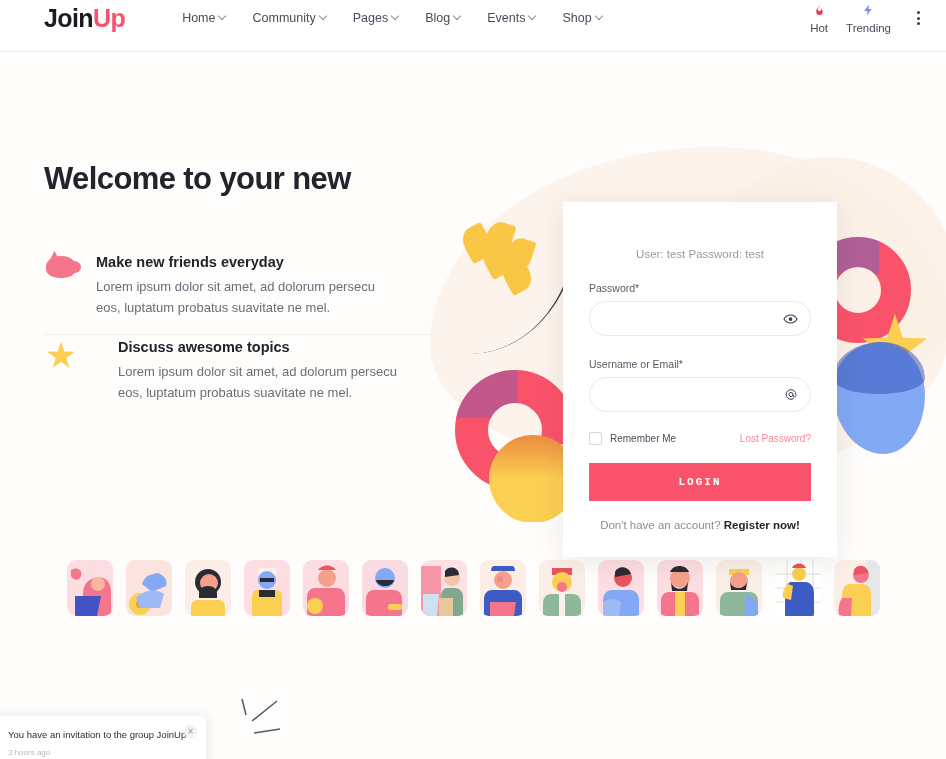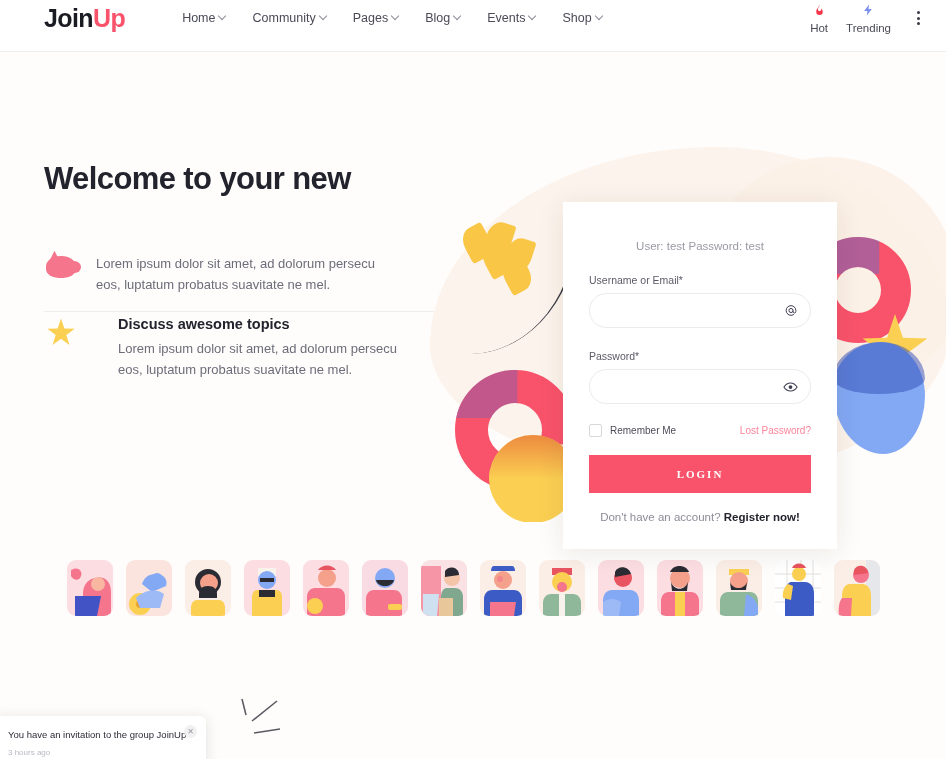--- a/index.html
+++ b/index.html
@@ -166,21 +166,21 @@
   .f-text { font-size: 13px; color: #6d6d7a; line-height: 1.6; max-width: 300px; }
 
   
   .login-card {
     position: absolute; left: 563px; top: 150px;
     width: 274px; padding: 30px 26px 26px;
     background: #ffffff; z-index: 20;
     box-shadow: 0 4px 26px rgba(40,30,20,.09);
   }
   .card-title { font-size: 18px; font-weight: 700; color: #23232e; text-align: center; }
-  .card-sub { font-size: 11.5px; color: #9a9aa6; text-align: center; margin-top: 8px; }
+  .card-sub { font-size: 11.5px; color: #9a9aa6; text-align: center; margin-top: 16px; }
   .field { margin-top: 22px; }
   .field-label { font-size: 10.5px; color: #5b5b68; margin-bottom: 7px; }
   .input-wrap { position: relative; }
   .input-wrap input {
     width: 100%; height: 35px;
     border: 1px solid #eceaea; border-radius: 18px;
     background: #fff; padding: 0 36px 0 16px;
     font-size: 12px; color: #33333f; outline: none;
     font-family: "Liberation Sans", sans-serif;
   }
@@ -191,21 +191,21 @@
   }
   .row-opts { display: flex; align-items: center; justify-content: space-between; margin-top: 20px; }
   .remember { display: flex; align-items: center; gap: 8px; cursor: pointer; }
   .cbx { width: 13px; height: 13px; border: 1px solid #d8d6d6; border-radius: 2px; background: #fff; }
   .remember span { font-size: 10px; color: #4d4d5a; }
   .lost { font-size: 10px; color: #f9859a; cursor: pointer; }
   .btn-login {
     width: 100%; height: 38px; margin-top: 18px;
     background: #f9536b; color: #fff; border: 0;
     font-size: 11px; font-weight: 700; letter-spacing: 2px;
-    cursor: pointer; font-family: Liberation Serif, serif;
+    cursor: pointer; font-family: Liberation Mono, monospace;
   }
   .reg-line { text-align: center; margin-top: 18px; font-size: 11.5px; color: #8c8c99; }
   .reg-line b { color: #23232e; font-weight: 700; cursor: pointer; }
 
   
   .avatars {
     position: absolute; left: 0; top: 560px; width: 946px;
     display: flex; justify-content: center; gap: 13px; z-index: 12;
   }
   .av { width: 46px; height: 56px; border-radius: 9px; overflow: hidden; cursor: pointer; position: relative; }
@@ -319,65 +319,66 @@
       <h1 class="hero-title">
         <span>Welcome to your new</span><br>
       </h1>
 
       <div class="features">
         <div class="feature">
           <div class="f-icon">
             <div class="pig"></div>
           </div>
           <div>
+            <div class="f-title">Make new friends everyday</div>
             <div class="f-text">Lorem ipsum dolor sit amet, ad dolorum persecu eos, luptatum probatus suavitate ne mel.</div>
           </div>
         </div>
 
         <div class="feature">
           <div class="f-icon">
             <div class="star-sm"></div>
           </div>
           <div>
             <div class="f-title">Discuss awesome topics</div>
             <div class="f-text">Lorem ipsum dolor sit amet, ad dolorum persecu eos, luptatum probatus suavitate ne mel.</div>
           </div>
         </div>
       </div>
     </div>
 
     <div class="login-card">
       <div class="card-sub">User: test Password: test</div>
+
+      <div class="field">
+        <div class="field-label">Password*</div>
+        <div class="input-wrap">
+          <input type="password" placeholder="" value="" style="">
+          <span class="in-icon">
+            <svg width="15" height="15" viewBox="0 0 24 24" fill="none" stroke="#3d3d52" stroke-width="1.7">
+              <path d="M1.5 12S5.5 5.5 12 5.5 22.5 12 22.5 12 18.5 18.5 12 18.5 1.5 12 1.5 12z"></path>
+              <circle cx="12" cy="12" r="3" fill="#3d3d52" stroke="none"></circle>
+            </svg>
+          </span>
+        </div>
+      </div>
 
       <div class="field">
         <div class="field-label">Username or Email*</div>
         <div class="input-wrap">
           <input type="text" placeholder="" value="" style="">
           <span class="in-icon">
             <svg width="14" height="14" viewBox="0 0 24 24" fill="none" stroke="#3d3d52" stroke-width="1.7">
               <circle cx="12" cy="12" r="3.5"></circle>
               <path d="M15.5 12v1.8a2.4 2.4 0 0 0 4.8 0V12a8.3 8.3 0 1 0-3.3 6.6"></path>
             </svg>
           </span>
         </div>
       </div>
 
-      <div class="field">
-        <div class="field-label">Password*</div>
-        <div class="input-wrap">
-          <input type="password" placeholder="" value="" style="">
-          <span class="in-icon">
-            <svg width="15" height="15" viewBox="0 0 24 24" fill="none" stroke="#3d3d52" stroke-width="1.7">
-              <path d="M1.5 12S5.5 5.5 12 5.5 22.5 12 22.5 12 18.5 18.5 12 18.5 1.5 12 1.5 12z"></path>
-              <circle cx="12" cy="12" r="3" fill="#3d3d52" stroke="none"></circle>
-            </svg>
-          </span>
-        </div>
-      </div>
-
       <div class="row-opts">
         <label class="remember">
           <span class="cbx"></span>
           <span>Remember Me</span>
         </label>
         <a class="lost">Lost Password?</a>
       </div>
 
       <button class="btn-login">LOGIN</button>
 

